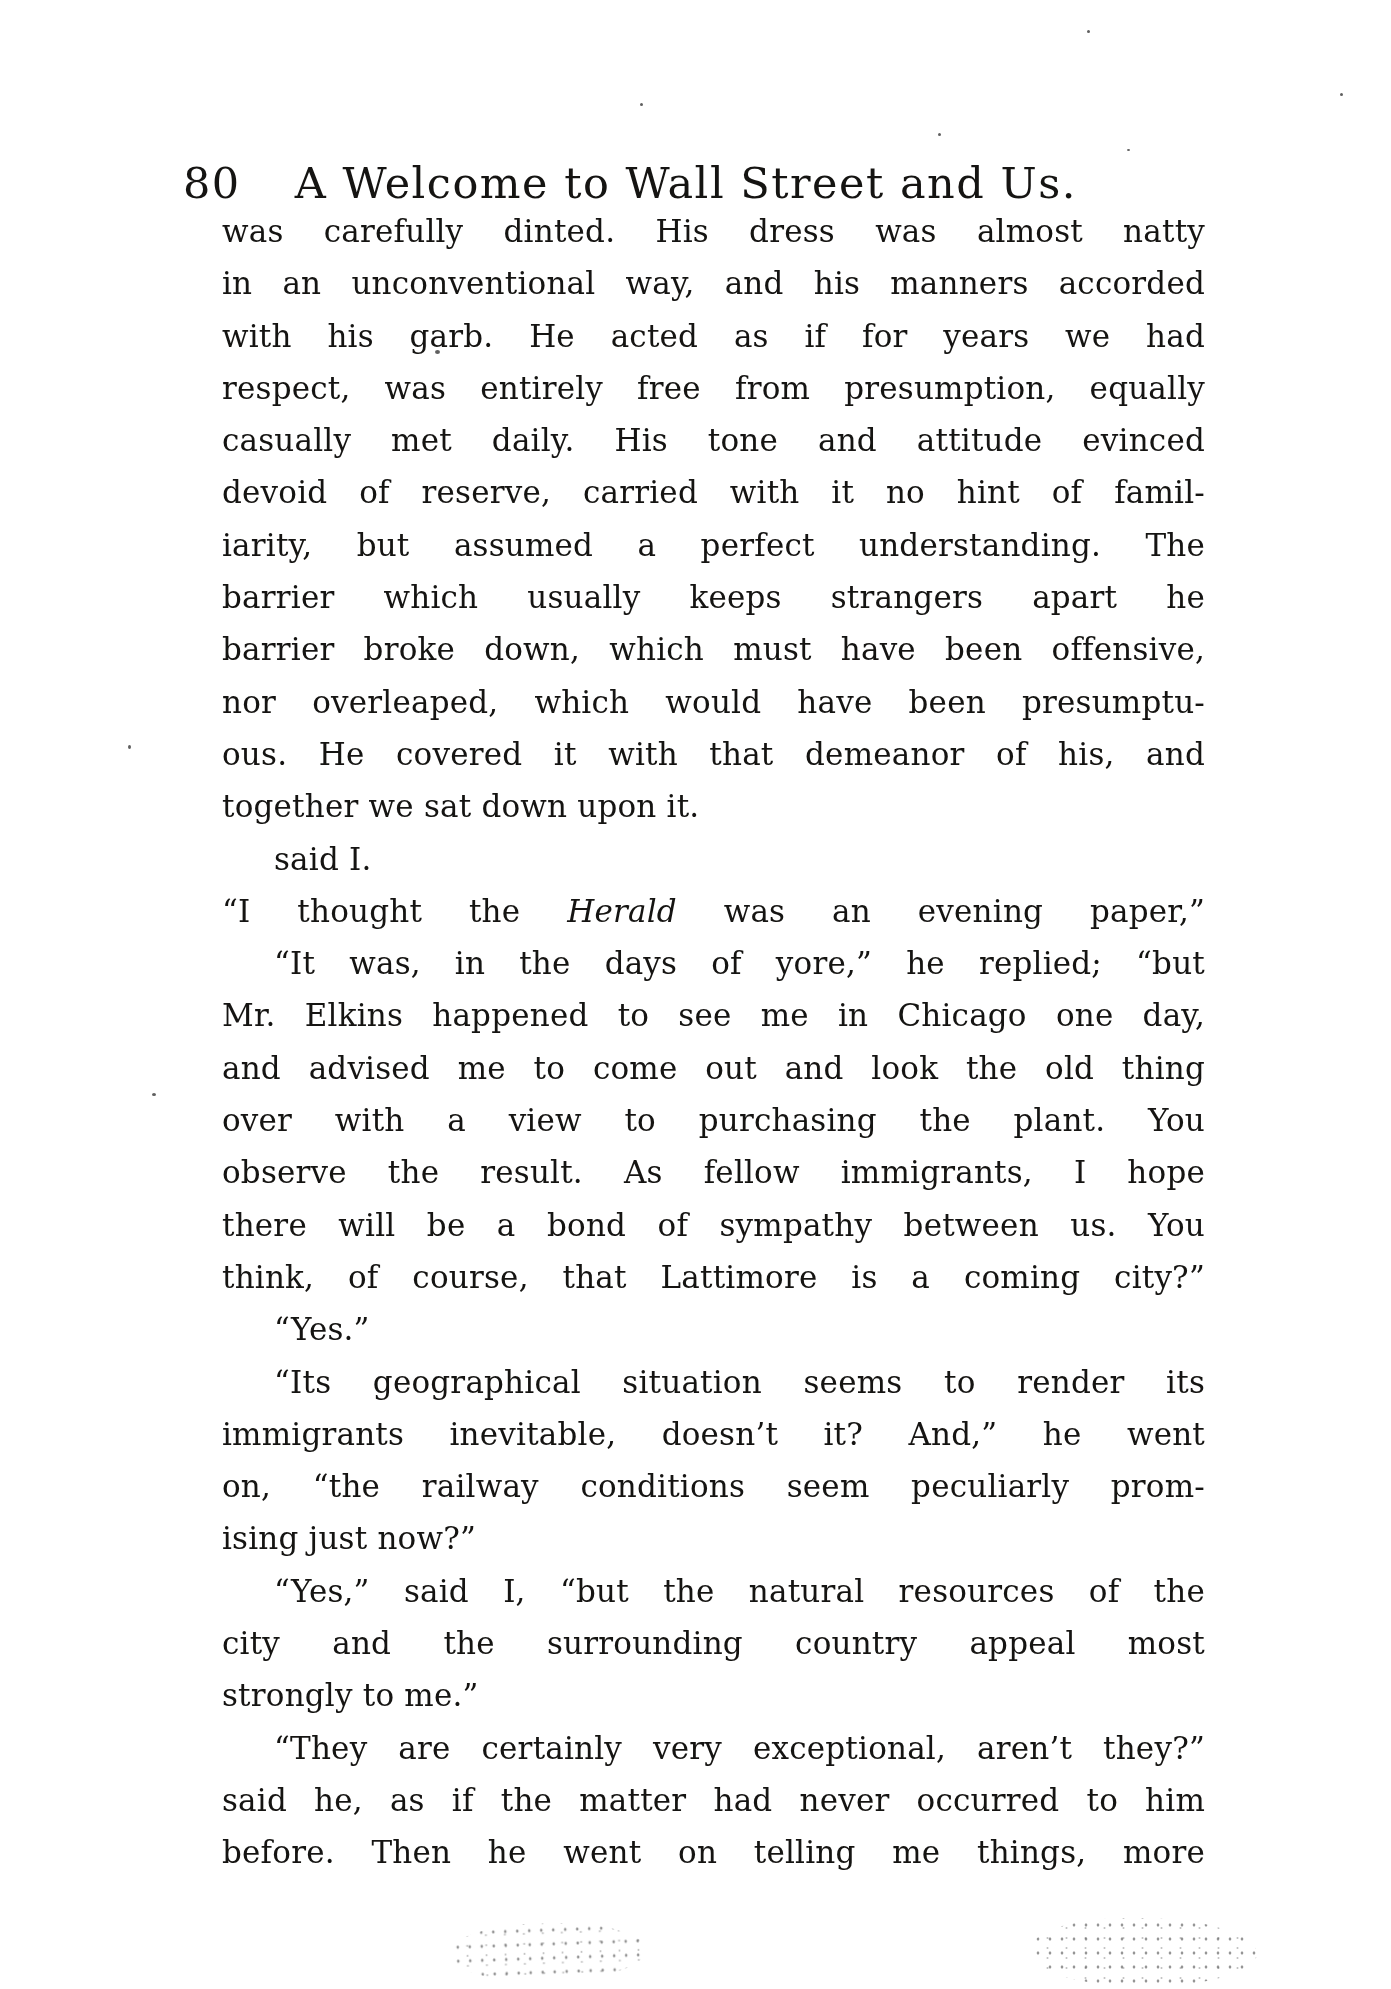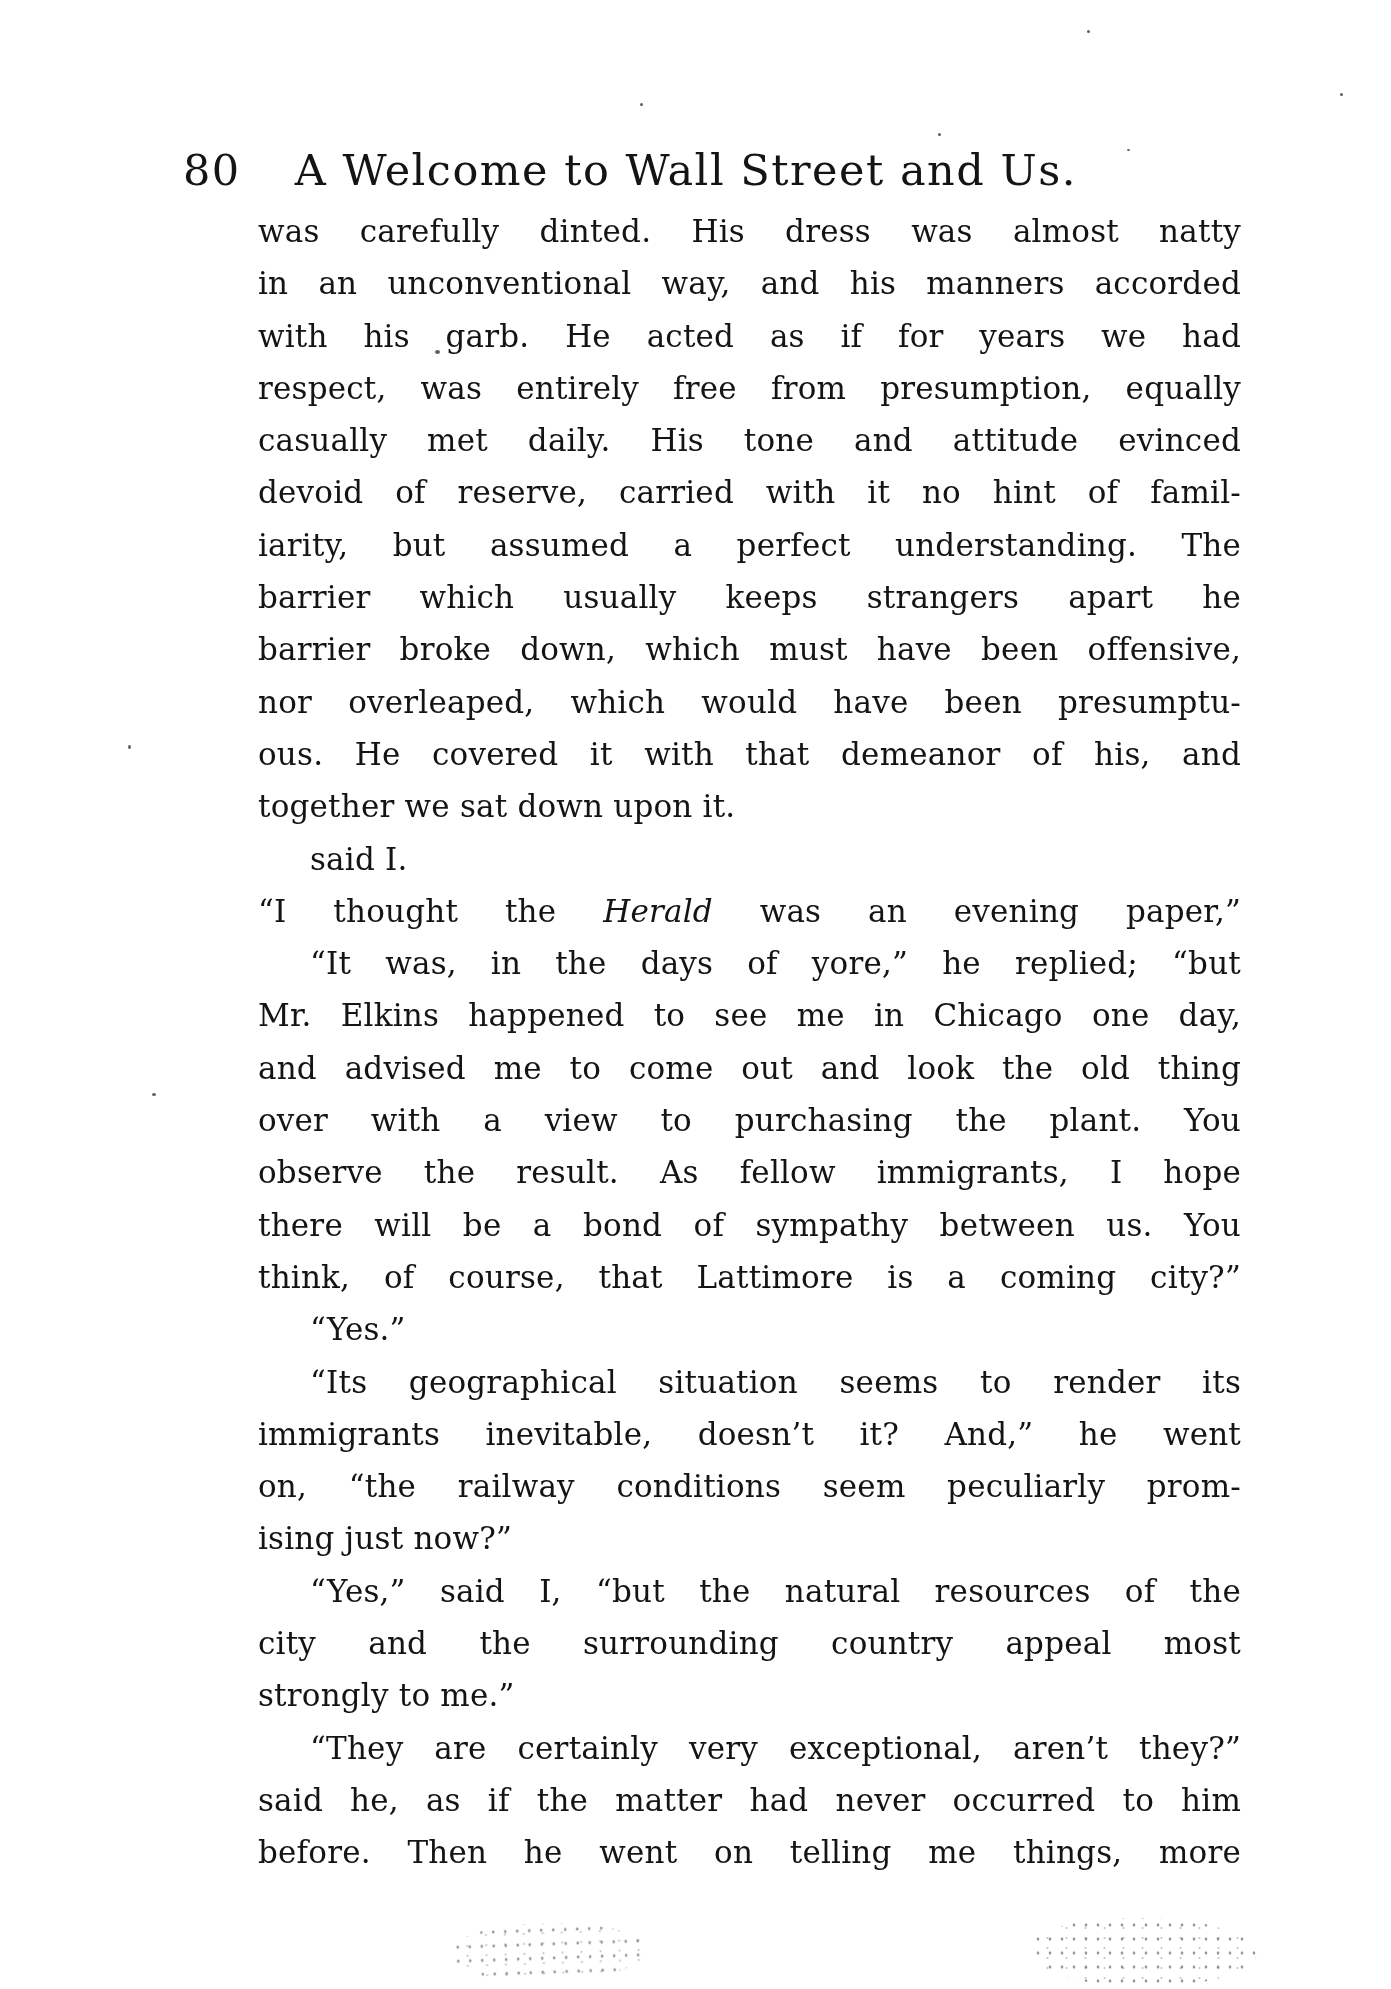--- a/index.html
+++ b/index.html
@@ -7,40 +7,39 @@
     position: relative;
     width: 1391px;
     height: 1989px;
     background: #ffffff;
     overflow: hidden;
     font-family: "DejaVu Serif", "Liberation Serif", serif;
     color: #151412;
   }
   .running-head {
     position: absolute;
-    top: 145px;
+    top: 158px;
     left: 183px;
     width: 1000px;
     display: flex;
     align-items: flex-end;
     font-size: 43px;
     line-height: 50px;
     letter-spacing: 1.5px;
     white-space: nowrap;
   }
   .page-num { margin-right: 54px; }
   .text-block {
     position: absolute;
     top: 205px;
     left: 222px;
     width: 983px;
     font-size: 31px;
     line-height: 52.3px;
     letter-spacing: 0.2px;
-    margin-left: 36px;
   }
   .line {
     text-align: justify;
     text-align-last: justify;
   }
   .line.nojust {
     text-align: left;
     text-align-last: left;
   }
   .para.indent .line:first-child { text-indent: 52px; text-align: right; }

